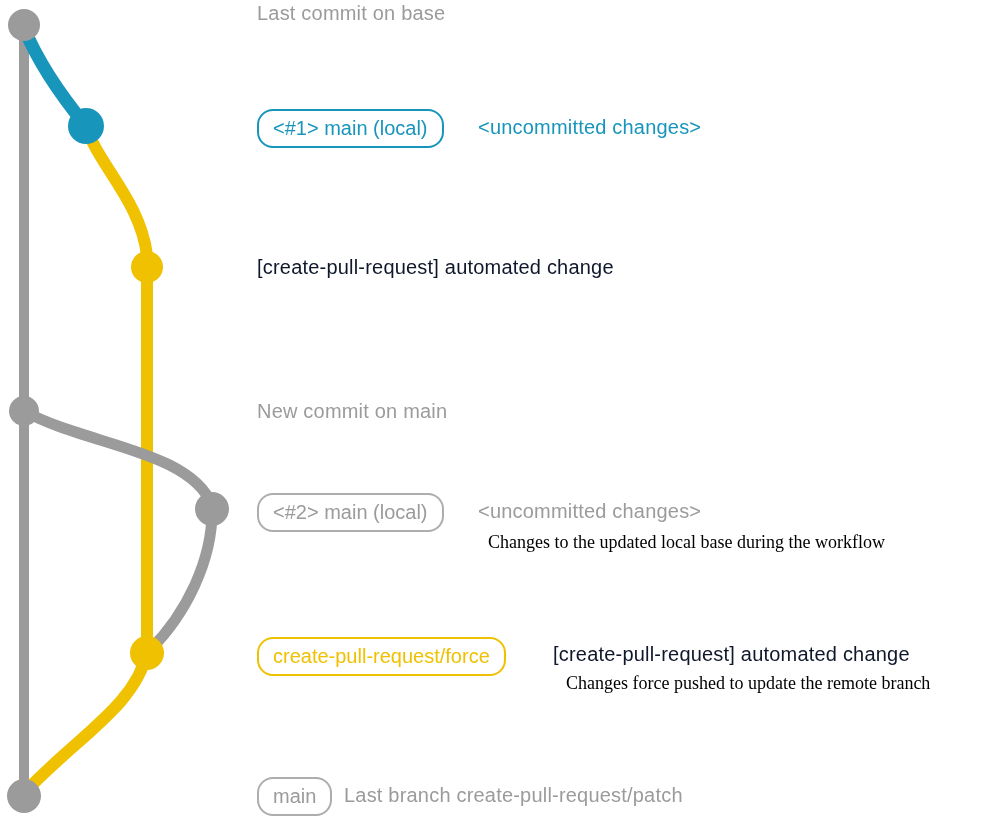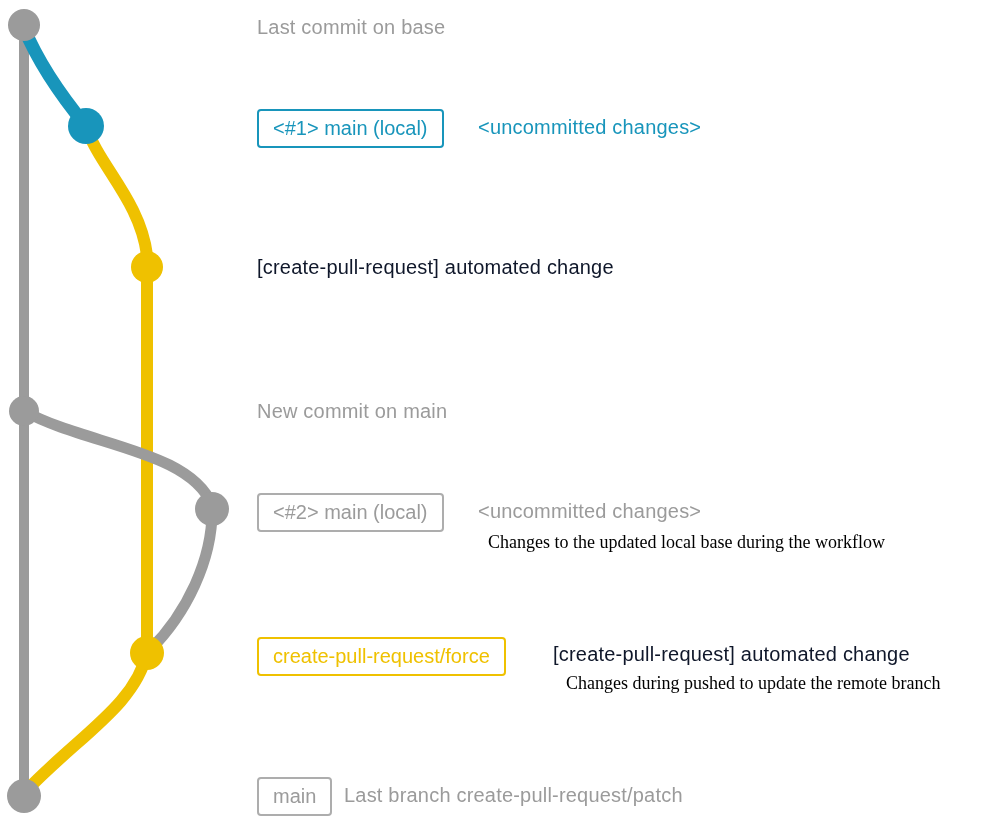--- a/index.html
+++ b/index.html
@@ -21,21 +21,21 @@
     letter-spacing: 0.2px;
   }
   .gray-text   { color: #9B9B9B; }
   .blue-text   { color: #1895BB; }
   .yellow-text { color: #0f172a; }
 
   .badge {
     position: absolute;
     box-sizing: border-box;
     border: 2px solid;
-    border-radius: 4px;
+    border-radius: 16px;
     padding: 5px 14px 6px 14px;
     font-size: 20px;
     line-height: 24px;
     white-space: nowrap;
     background: #ffffff;
   }
   .badge.blue-badge   { border-color: #1895BB; color: #1895BB; }
   .badge.gray-badge   { border-color: #ADADAD; color: #9B9B9B; text-align: center; }
   .badge.yellow-badge { border-color: #EFC100; color: #EFC100; }
 
@@ -67,33 +67,33 @@
 
     <circle cx="24" cy="25" r="16" fill="#9B9B9B"></circle>
     <circle cx="86" cy="126" r="18" fill="#1895BB"></circle>
     <circle cx="147" cy="267" r="16" fill="#EFC100"></circle>
     <circle cx="24" cy="411" r="15" fill="#9B9B9B"></circle>
     <circle cx="212" cy="509" r="17" fill="#9B9B9B"></circle>
     <circle cx="147" cy="653" r="17" fill="#EFC100"></circle>
     <circle cx="24" cy="796" r="17" fill="#9B9B9B"></circle>
   </svg>
 
-  <div class="heading gray-text" style="left:257px; top:15px">Last commit on base</div>
+  <div class="heading gray-text" style="left:257px; top:1px">Last commit on base</div>
 
   <div class="badge blue-badge" style="left:257px; top:109px">&lt;#1&gt; main (local)</div>
   <div class="heading blue-text" style="left:478px; top:115px">&lt;uncommitted changes&gt;</div>
 
   <div class="heading yellow-text" style="left:257px; top:255px">[create-pull-request] automated change</div>
 
   <div class="heading gray-text" style="left:257px; top:399px">New commit on main</div>
 
   <div class="badge gray-badge" style="left:257px; top:493px">&lt;#2&gt; main (local)</div>
   <div class="heading gray-text" style="left:478px; top:499px">&lt;uncommitted changes&gt;</div>
   <div class="desc" style="left:488px; top:531px">Changes to the updated local base during the workflow</div>
 
   <div class="badge yellow-badge" style="left:257px; top:637px">create-pull-request/force</div>
   <div class="heading yellow-text" style="left:553px; top:642px">[create-pull-request] automated change</div>
-  <div class="desc" style="left:566px; top:672px">Changes during pushed to update the remote branch</div>
+  <div class="desc" style="left:566px; top:672px">Changes force pushed to update the remote branch</div>
 
   <div class="badge gray-badge" style="left:257px; top:777px">main</div>
   <div class="heading gray-text" style="left:344px; top:783px">Last branch create-pull-request/patch</div>
 
 </div>
 
 </body></html>

